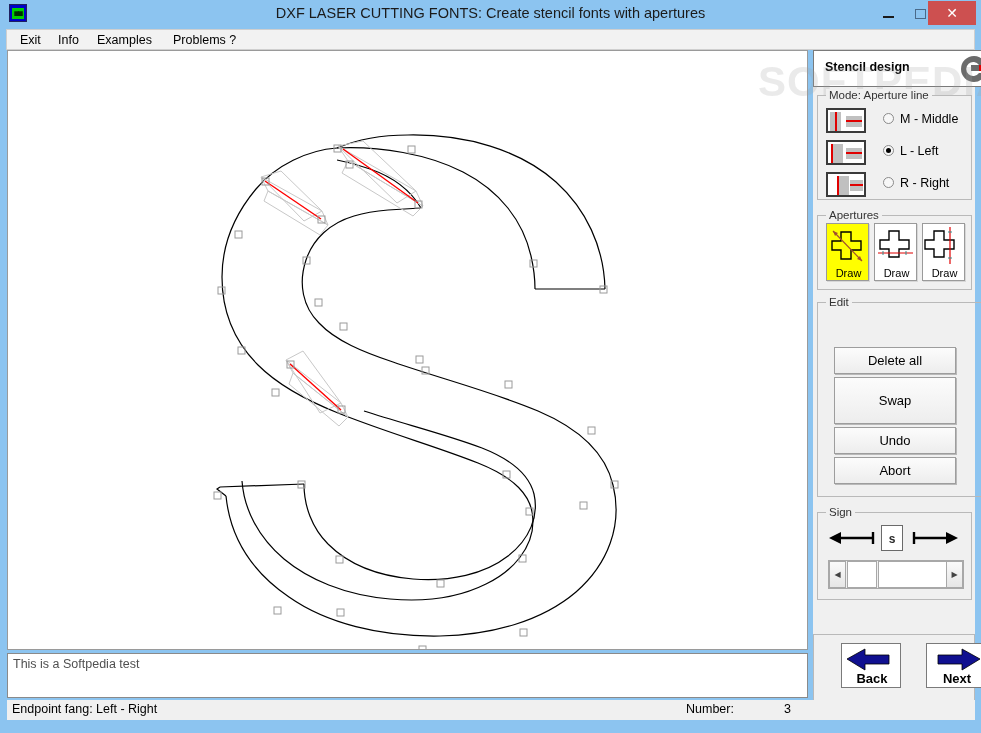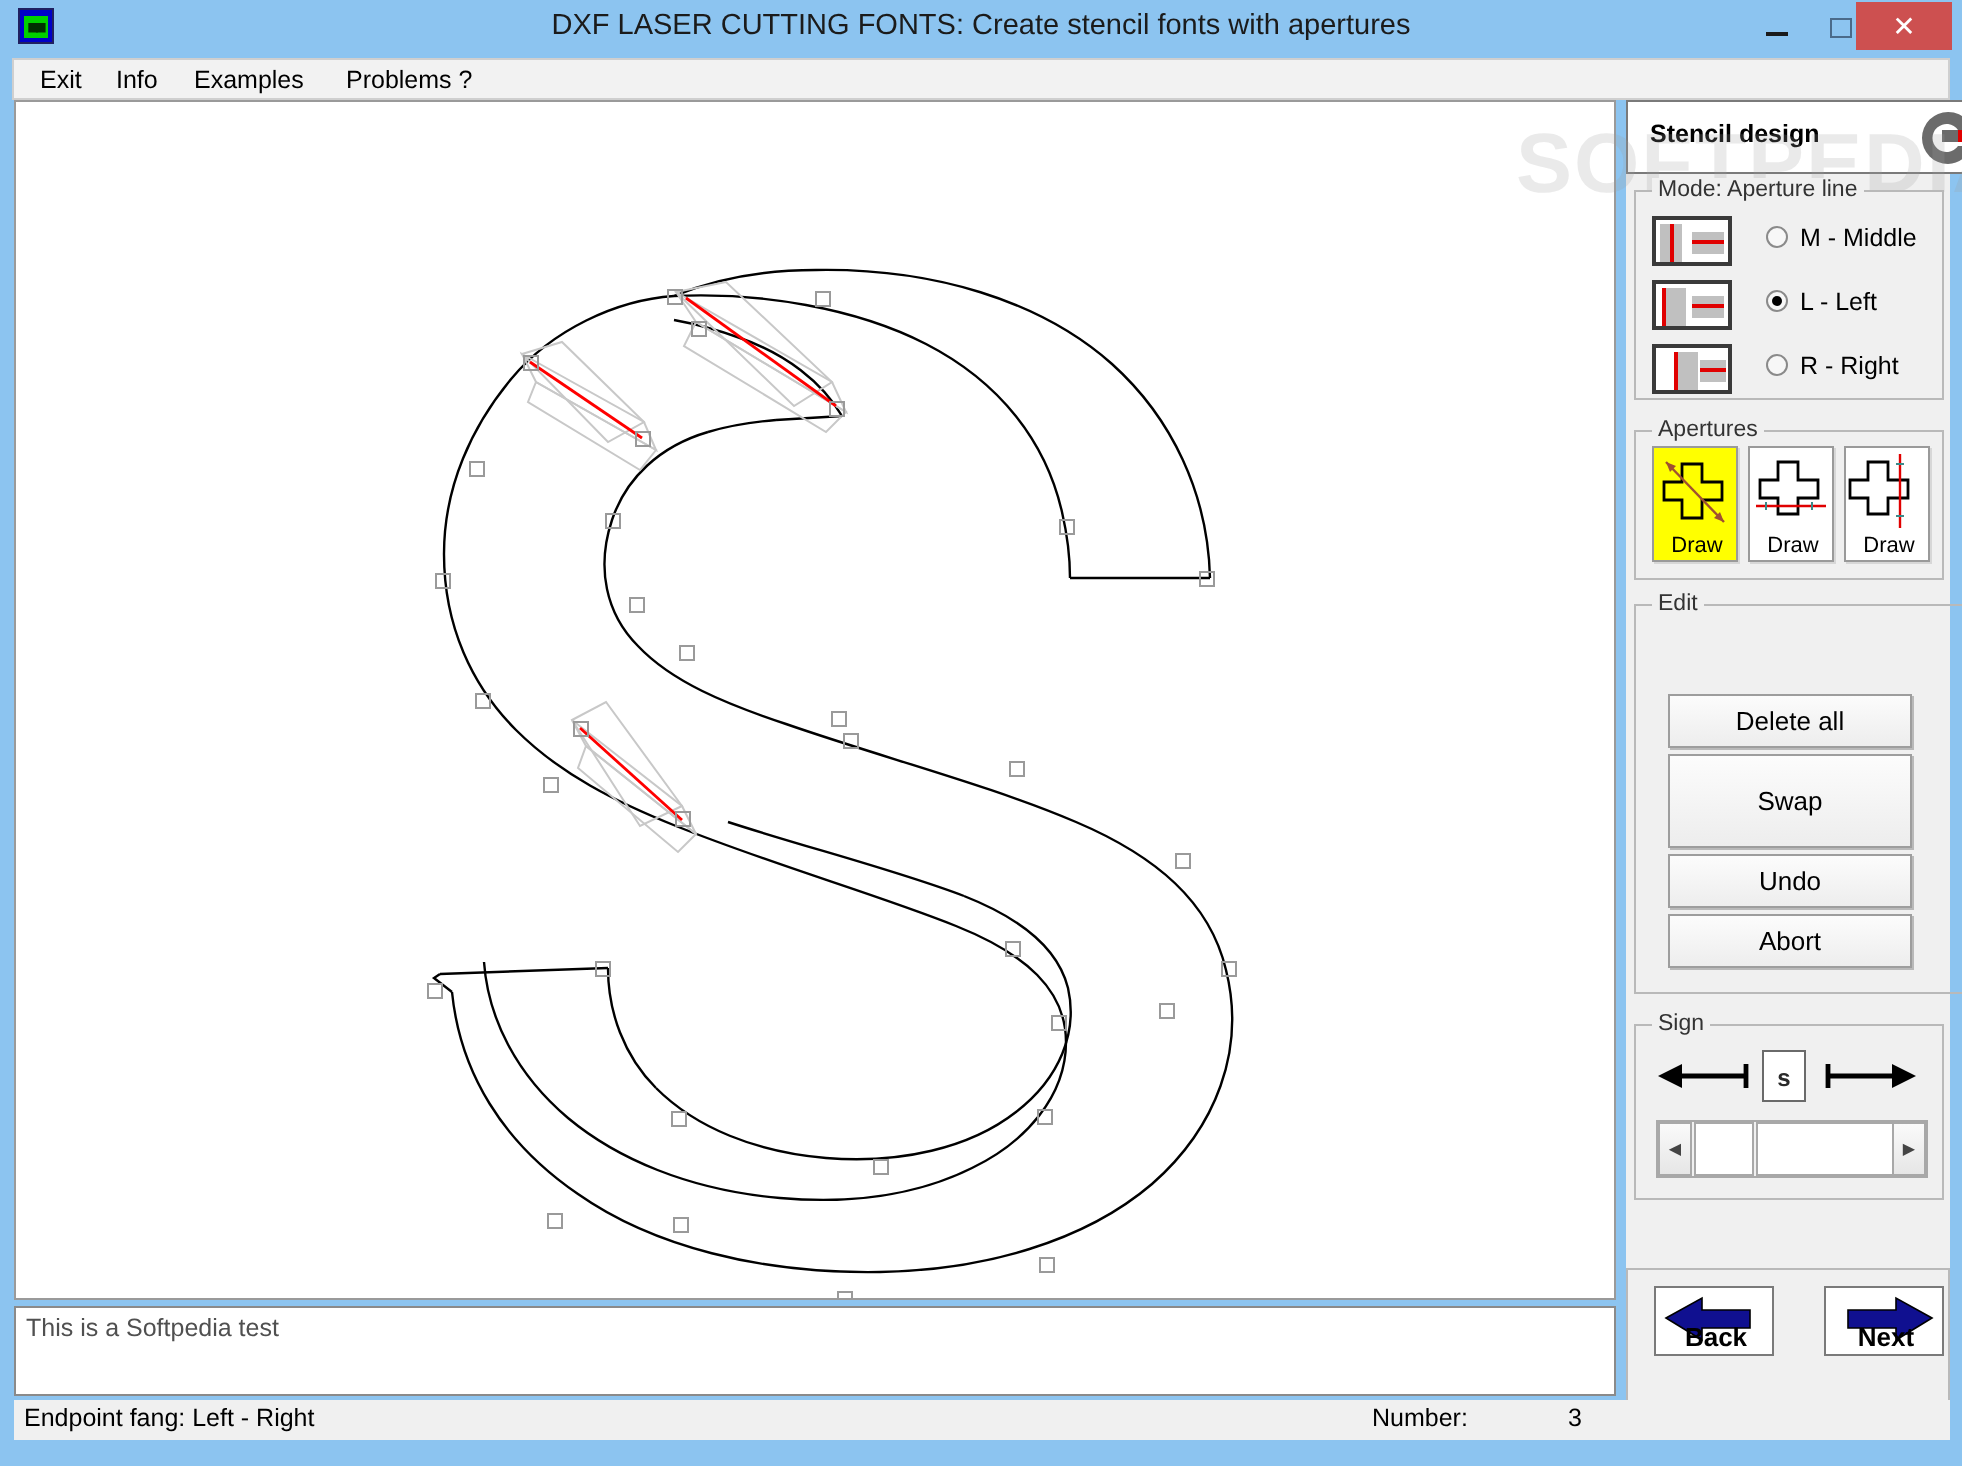--- a/index.html
+++ b/index.html
@@ -149,22 +149,22 @@
   .scroll-track{
     position:absolute;left:49px;top:0px;width:69px;height:27px;
     background:#ffffff;border:1px solid #a8a8a8;box-sizing:border-box;
   }
   
   .navbox{
     position:absolute;left:813px;top:634px;width:162px;height:68px;
     background:#f0f0f0;border:1px solid #b9b9b9;box-sizing:border-box;
   }
   .navbtn{
-    position:absolute;top:8px;width:60px;height:35px;
-    background:#ffffff;border:1px solid #7a7a7a;box-sizing:border-box;
+    position:absolute;top:8px;width:60px;height:45px;
+    background:#ffffff;border:1px solid #7a7a7a;box-sizing:border-box;margin-left:14px;
   }
   .navbtn .cap{
     position:absolute;left:0;bottom:1px;width:60px;text-align:center;
     font-size:13px;font-weight:bold;color:#000;
   }
   
   .textarea{
     position:absolute;left:7px;top:653px;width:801px;height:45px;
     background:#ffffff;border:1px solid #8a8a8a;box-sizing:border-box;
   }

